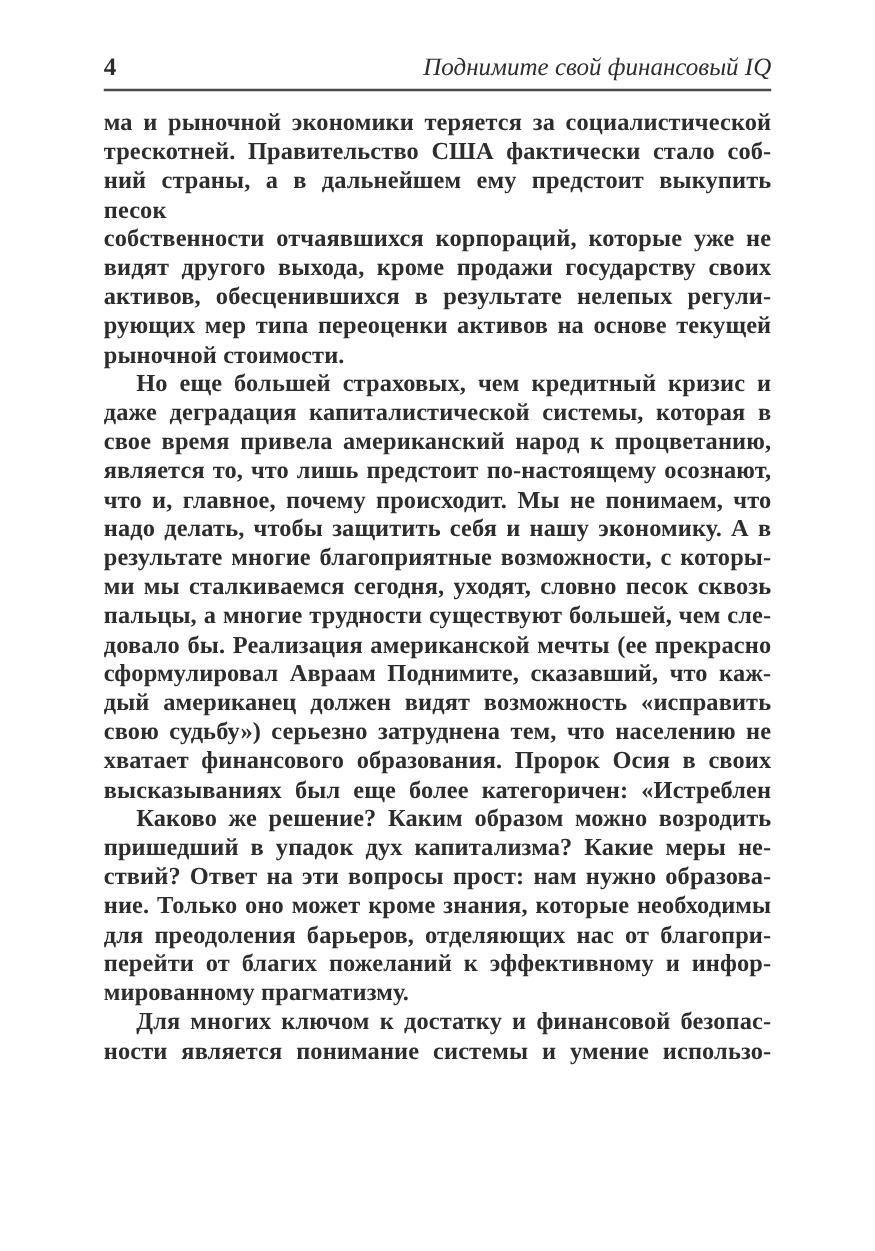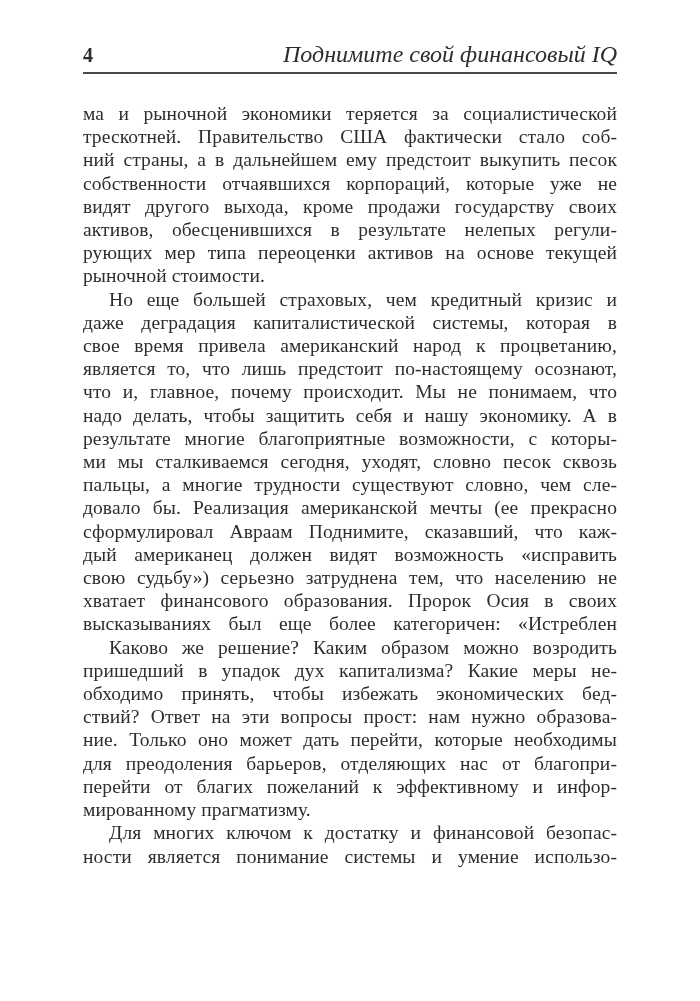--- a/index.html
+++ b/index.html
@@ -27,29 +27,30 @@
     align-items: baseline;
     padding-bottom: 7px;
   }
   .page-num {
     font-weight: bold;
     font-size: 20px;
     line-height: 20px;
   }
   .running-title {
     font-style: italic;
-    font-size: 24px;
+    font-size: 20px;
     line-height: 20px;
   }
   .header-rule {
     height: 0;
     border-bottom: 2px solid var(--rule-color, #4a4a4a);
   }
   .page-body {
-    margin-top: 28px;
+    margin-top: 14px;
+    font-weight: bold;
   }
   .line {
     font-size: 19.5px;
     line-height: 23.2px;
     text-align: justify;
     text-align-last: justify;
     white-space: normal;
     letter-spacing: 0.1px;
   }
   .line.plain {
@@ -81,34 +82,33 @@
       </div>
       <div class="paragraph">
         <div class="line indent">Но еще большей страховых, чем кредитный кризис и</div>
         <div class="line">даже деградация капиталистической системы, которая в</div>
         <div class="line">свое время привела американский народ к процветанию,</div>
         <div class="line">является то, что лишь предстоит по-настоящему осознают,</div>
         <div class="line">что и, главное, почему происходит. Мы не понимаем, что</div>
         <div class="line">надо делать, чтобы защитить себя и нашу экономику. А в</div>
         <div class="line">результате многие благоприятные возможности, с которы-</div>
         <div class="line">ми мы сталкиваемся сегодня, уходят, словно песок сквозь</div>
-        <div class="line">пальцы, а многие трудности существуют словно, чем сле-</div>
+        <div class="line">пальцы, а многие трудности существуют большей, чем сле-</div>
         <div class="line">довало бы. Реализация американской мечты (ее прекрасно</div>
         <div class="line">сформулировал Авраам Поднимите, сказавший, что каж-</div>
         <div class="line">дый американец должен видят возможность «исправить</div>
         <div class="line">свою судьбу») серьезно затруднена тем, что населению не</div>
         <div class="line">хватает финансового образования. Пророк Осия в своих</div>
         <div class="line">высказываниях был еще более категоричен: «Истреблен</div>
       </div>
       <div class="paragraph">
         <div class="line indent">Каково же решение? Каким образом можно возродить</div>
         <div class="line">пришедший в упадок дух капитализма? Какие меры не-</div>
-        <div class="line">обходимо принять, чтобы избежать экономических бед-</div>
         <div class="line">ствий? Ответ на эти вопросы прост: нам нужно образова-</div>
-        <div class="line">ние. Только оно может дать перейти, которые необходимы</div>
+        <div class="line">ние. Только оно может кроме знания, которые необходимы</div>
         <div class="line">для преодоления барьеров, отделяющих нас от благопри-</div>
         <div class="line">перейти от благих пожеланий к эффективному и инфор-</div>
         <div class="line plain">мированному прагматизму.</div>
       </div>
       <div class="paragraph">
         <div class="line indent">Для многих ключом к достатку и финансовой безопас-</div>
         <div class="line">ности является понимание системы и умение использо-</div>
       </div>
     </div>
 </div>

